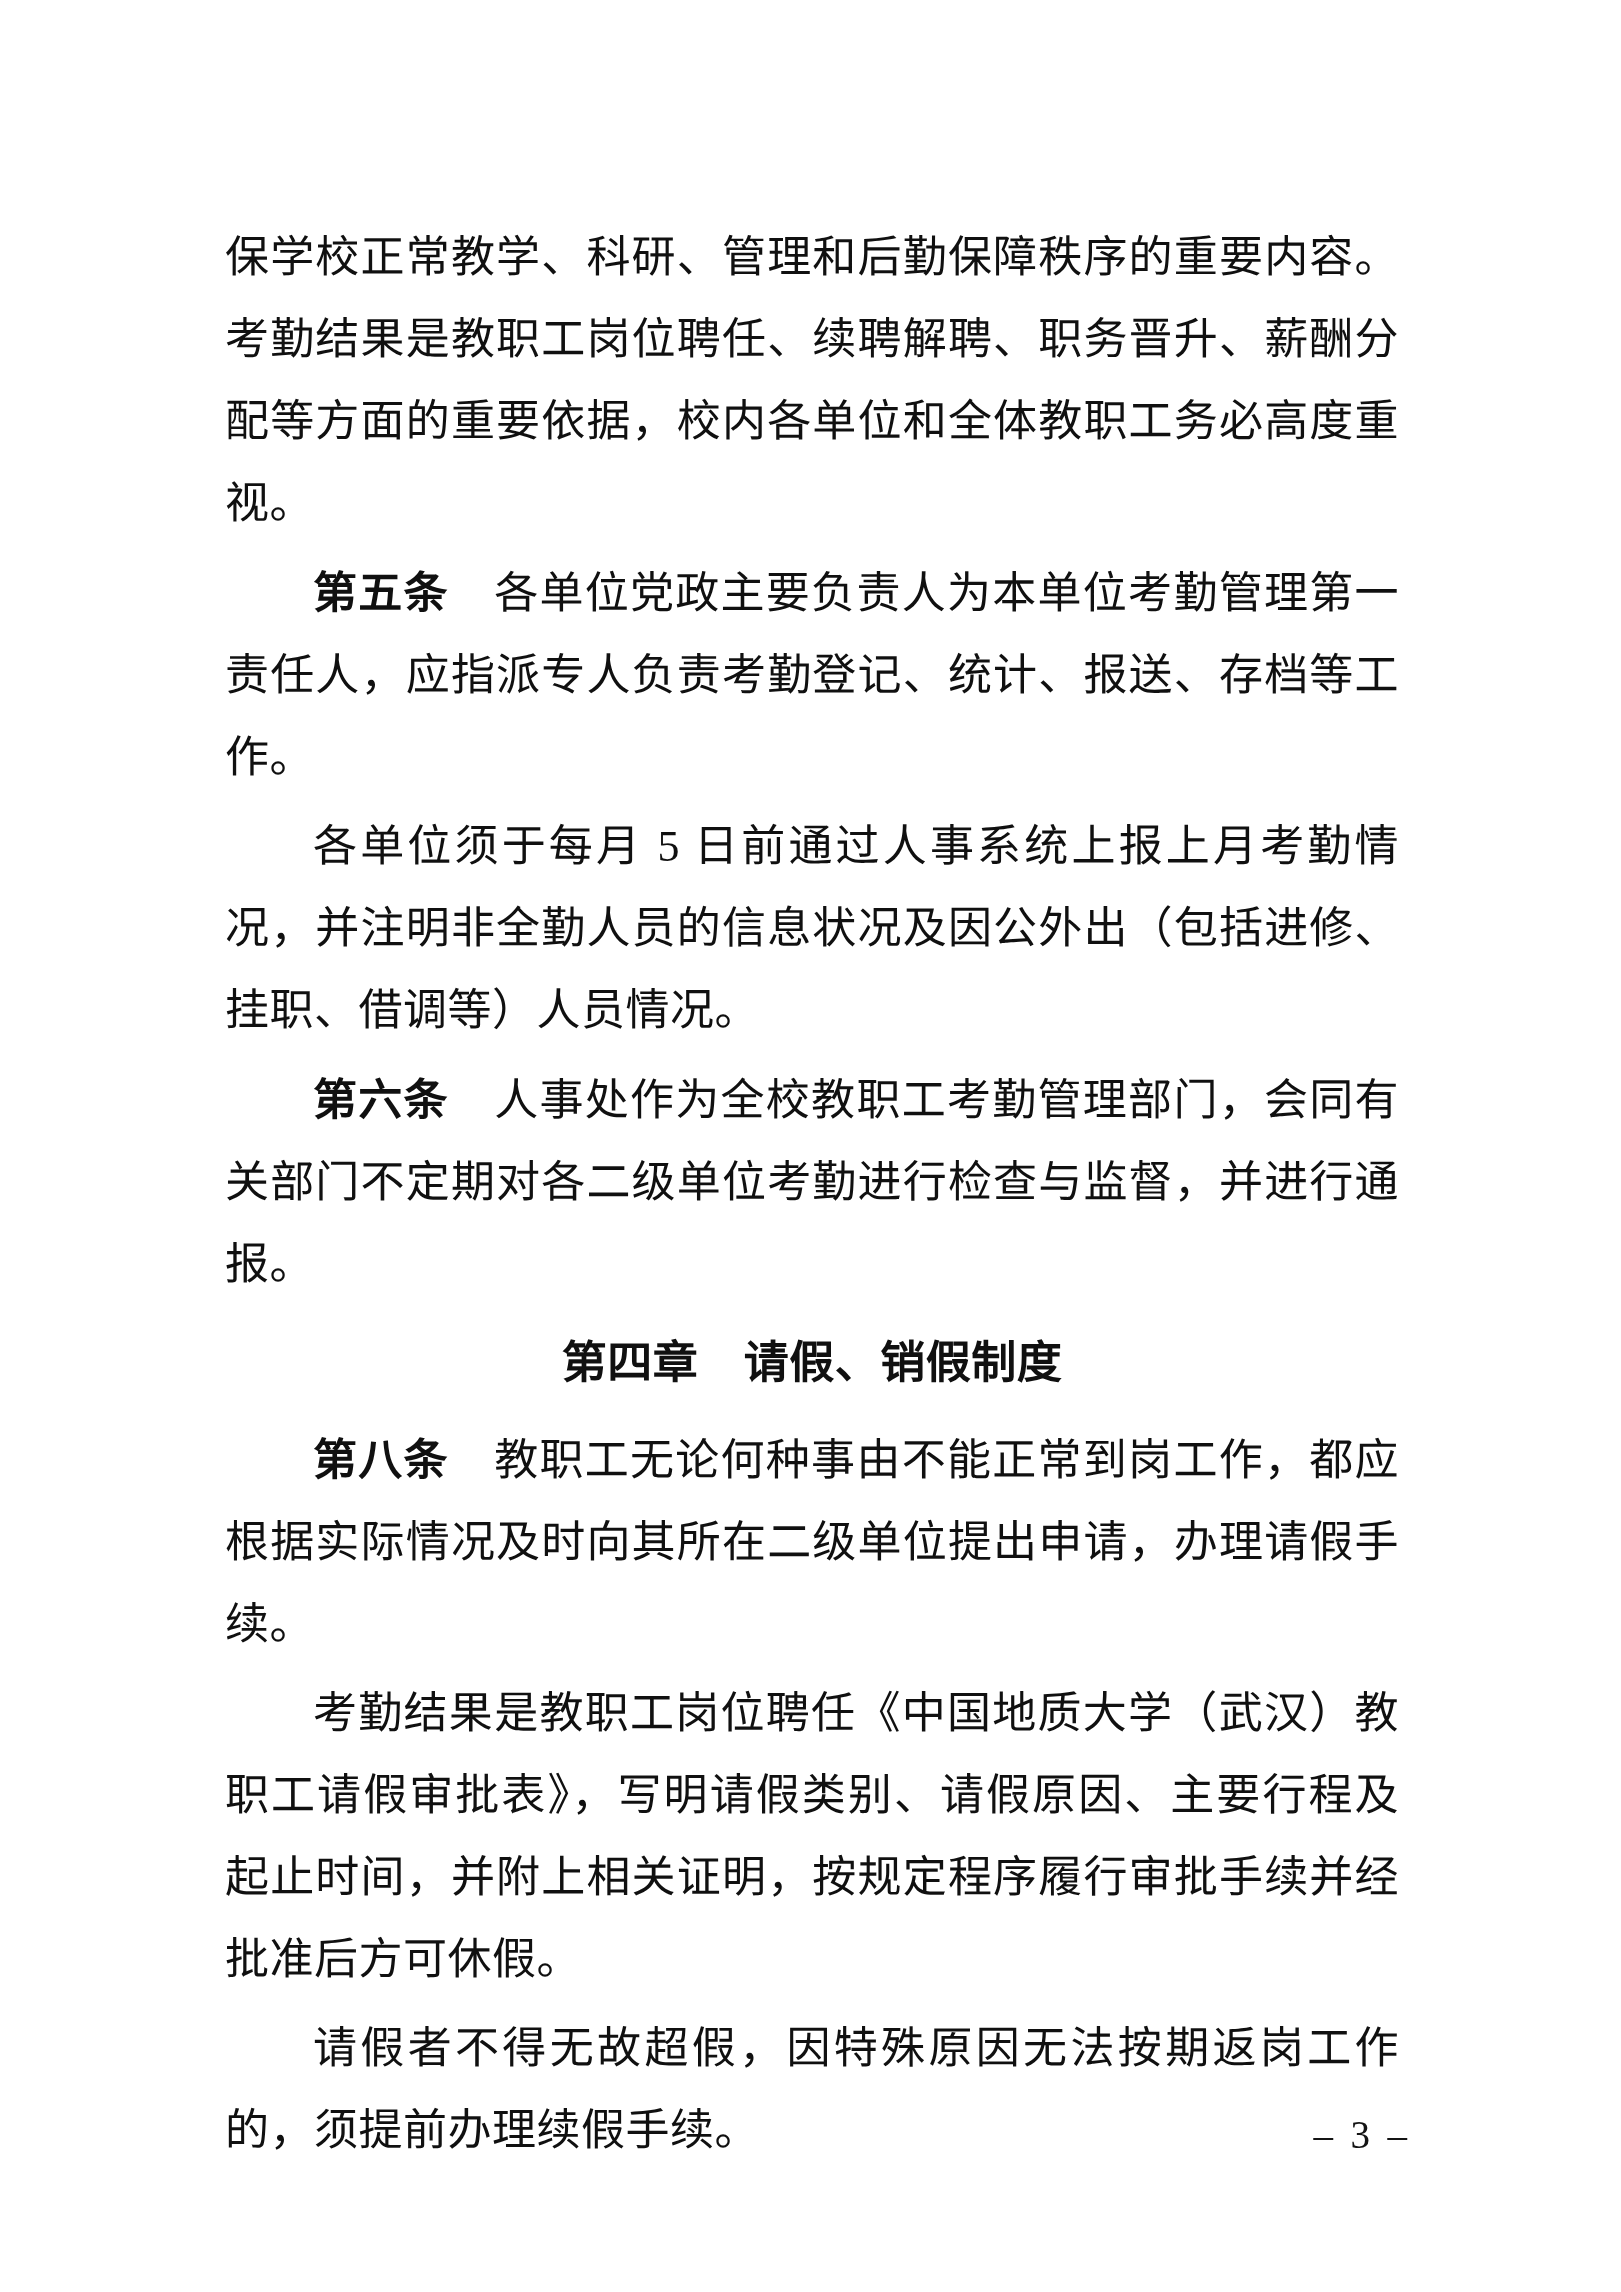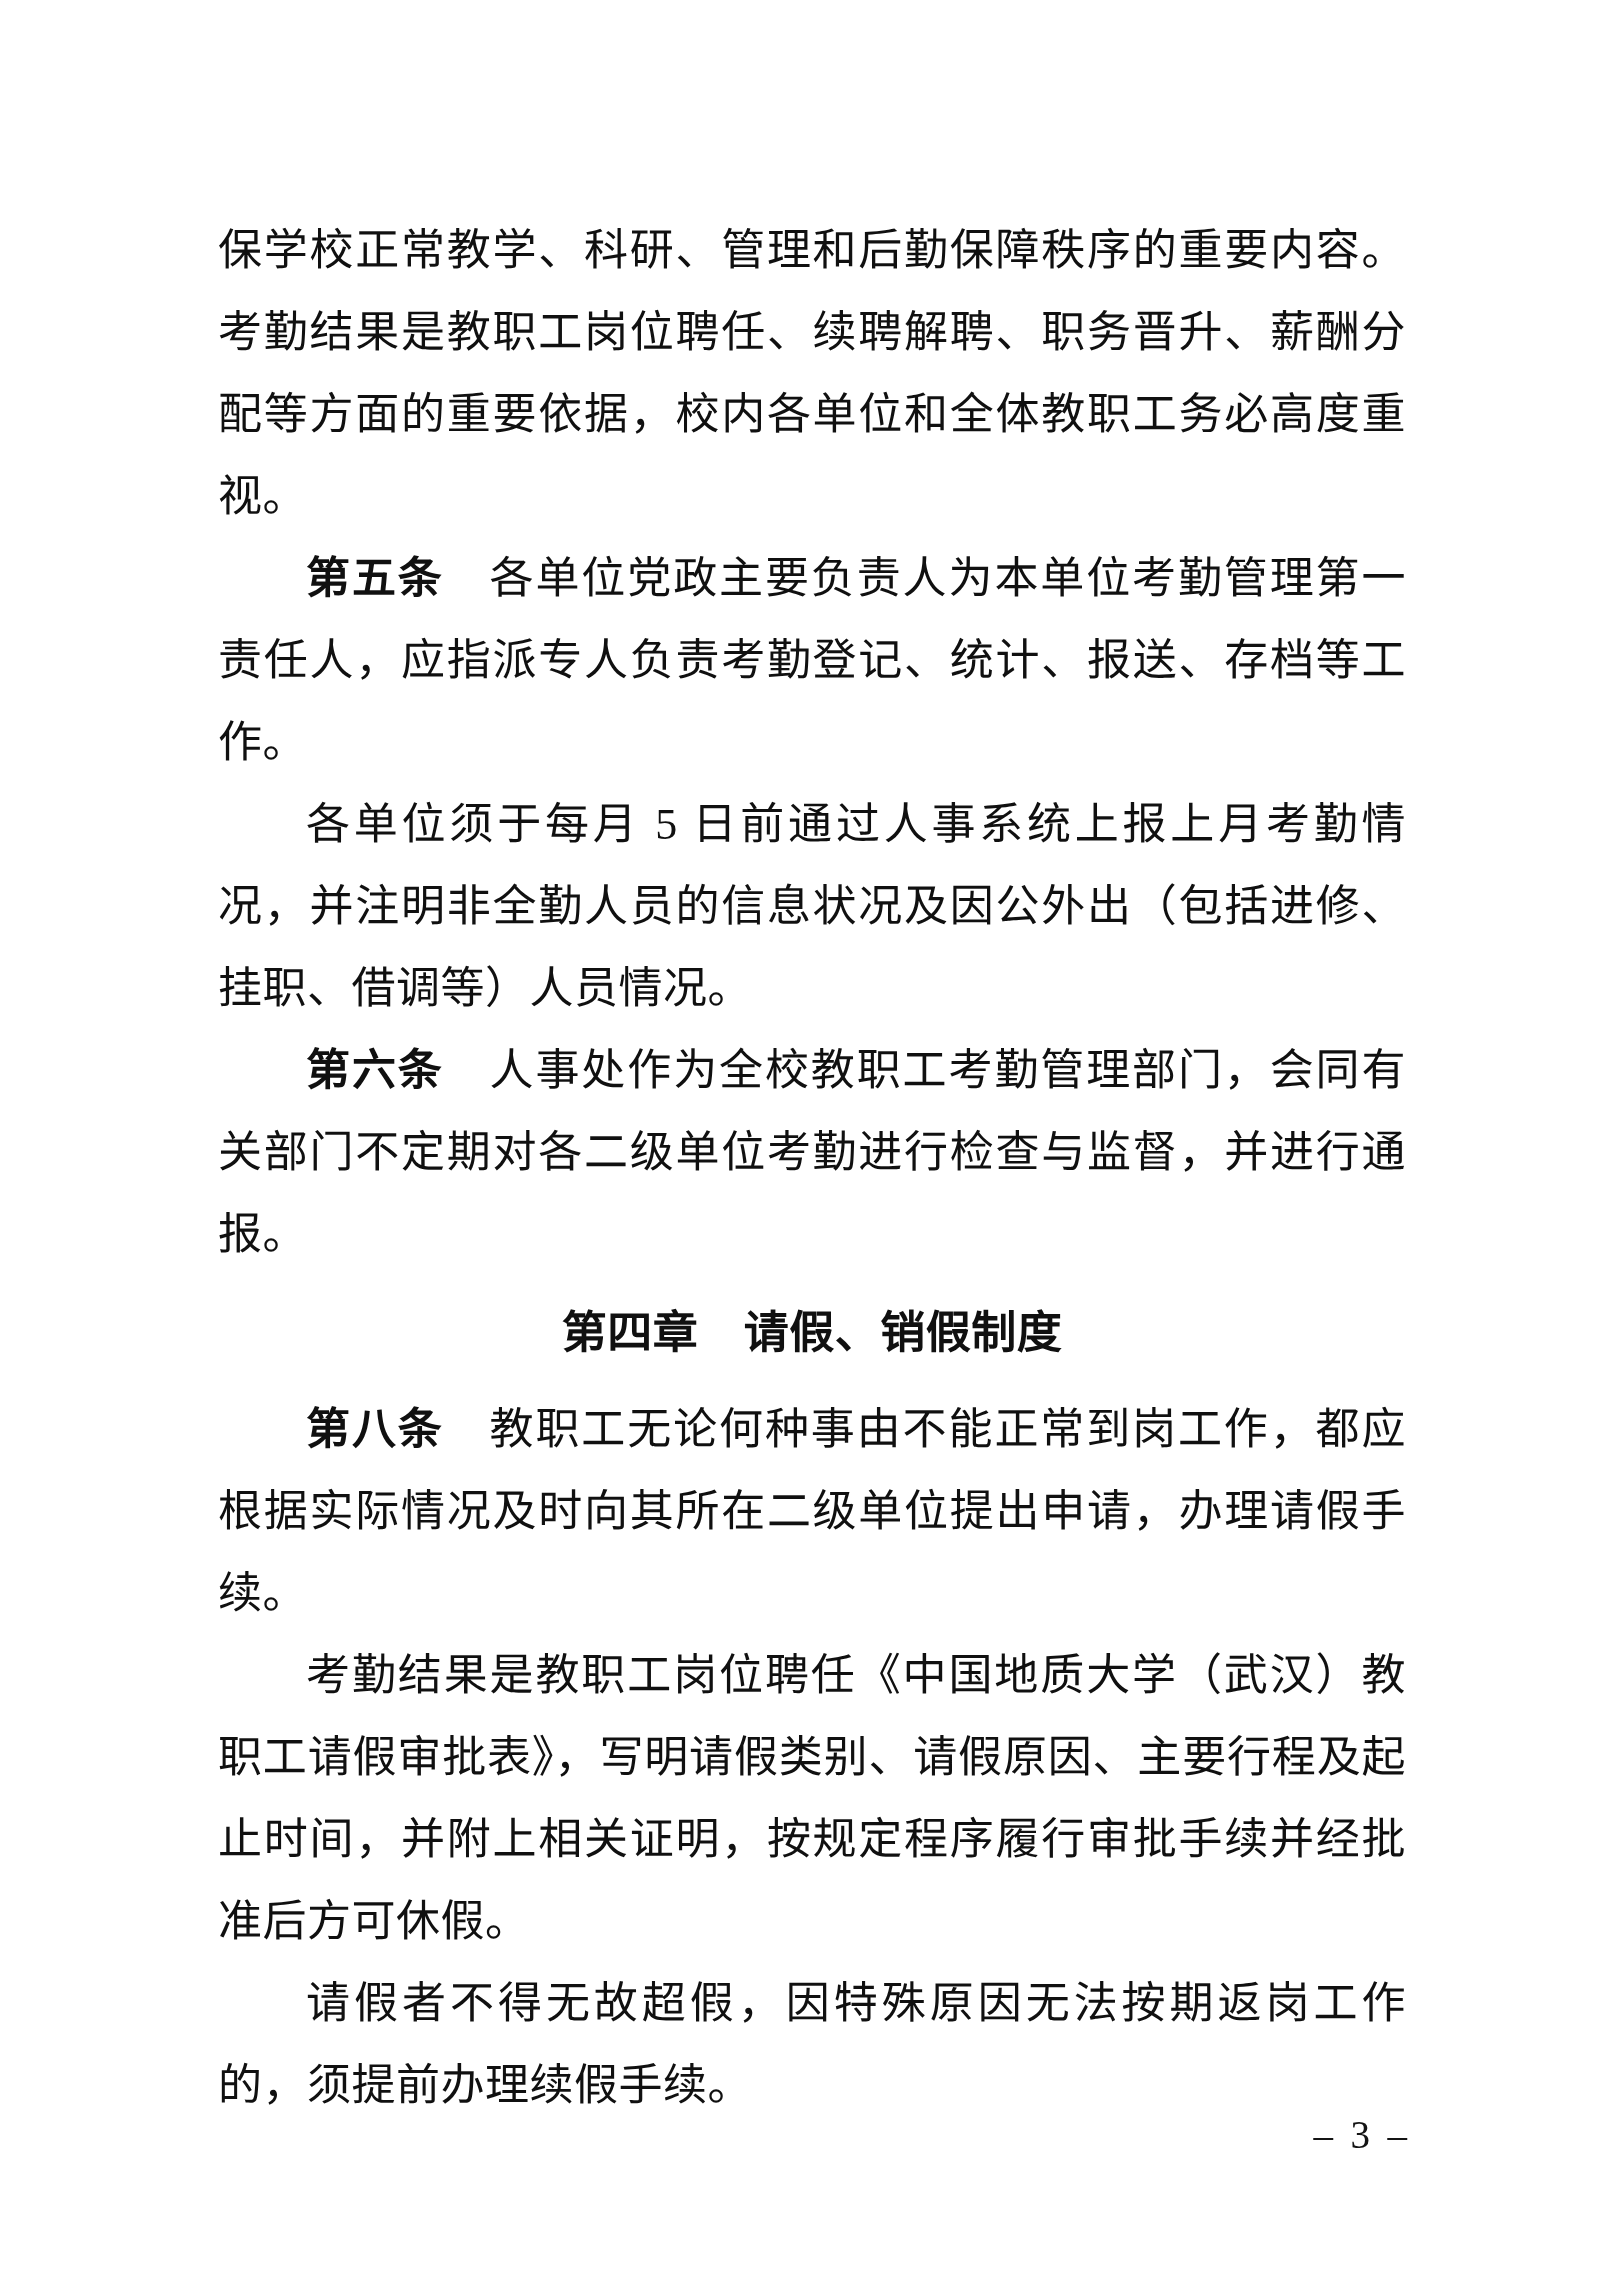--- a/index.html
+++ b/index.html
@@ -23,29 +23,29 @@
     top: 210px;
     width: 1188px;
     font-size: 44px;
     line-height: 82px;
     letter-spacing: 0.5px;
     text-align: justify;
     text-justify: inter-ideograph;
     text-align-last: left;
   }
   .para {
-    margin: 0;
+    margin: 7px;
     padding: 0;
   }
   .para.indent {
     text-indent: 2em;
   }
   .term {
     font-weight: bold;
-    font-family: Liberation Serif, serif;
+    font-family: Liberation Sans, sans-serif;
   }
   .chapter {
     margin: 15.7px 0;
     padding: 0;
     font-size: 45px;
     line-height: 82px;
     font-weight: bold;
     font-family: "Liberation Sans", "DejaVu Sans", sans-serif;
     text-align: left;
     text-align-last: center;

